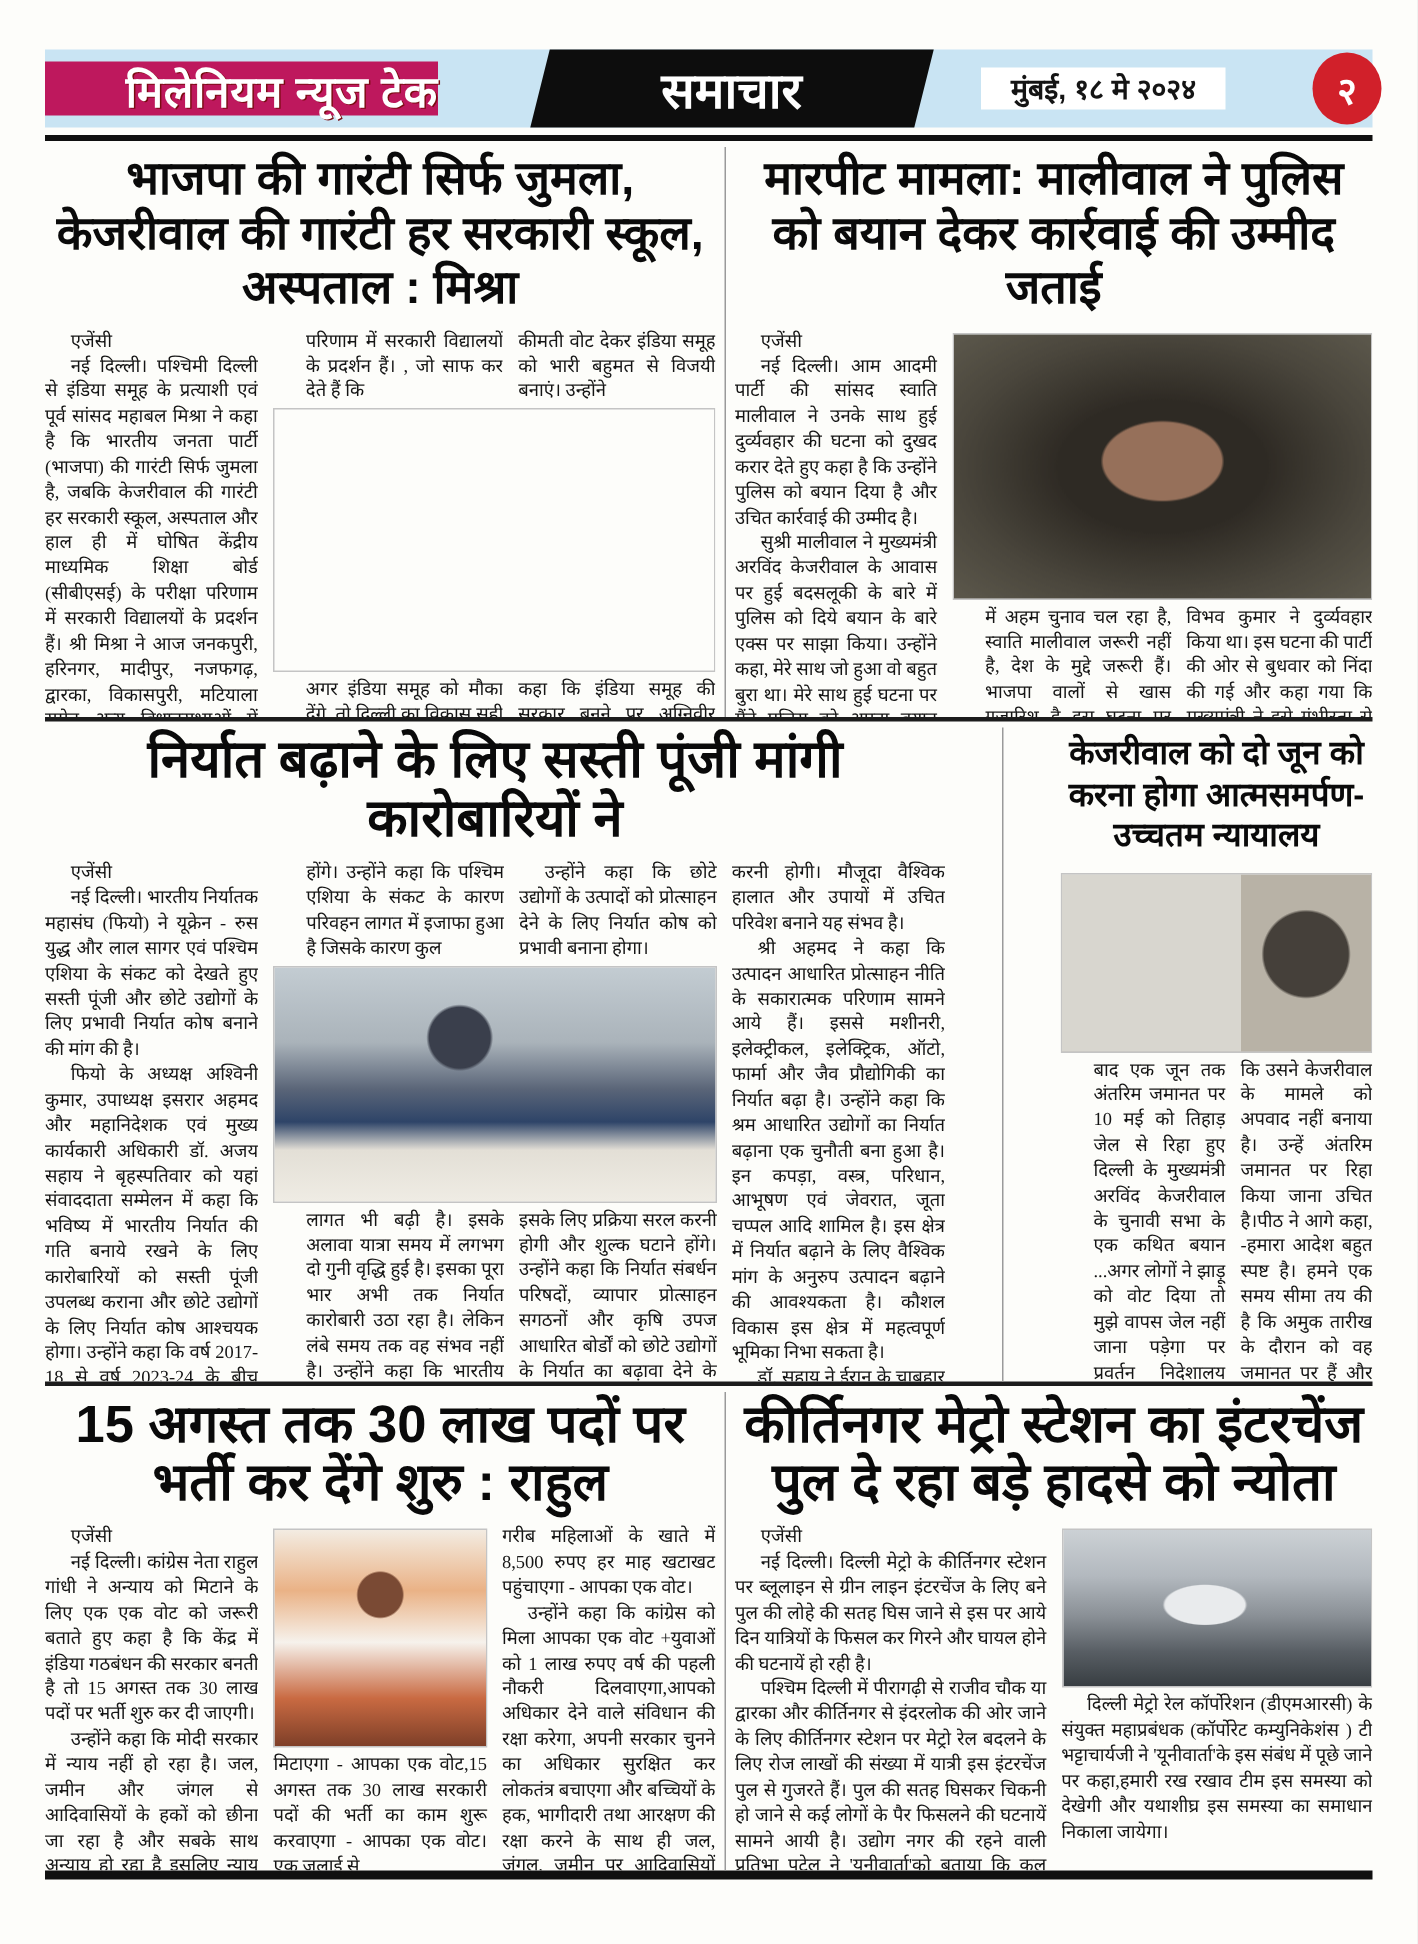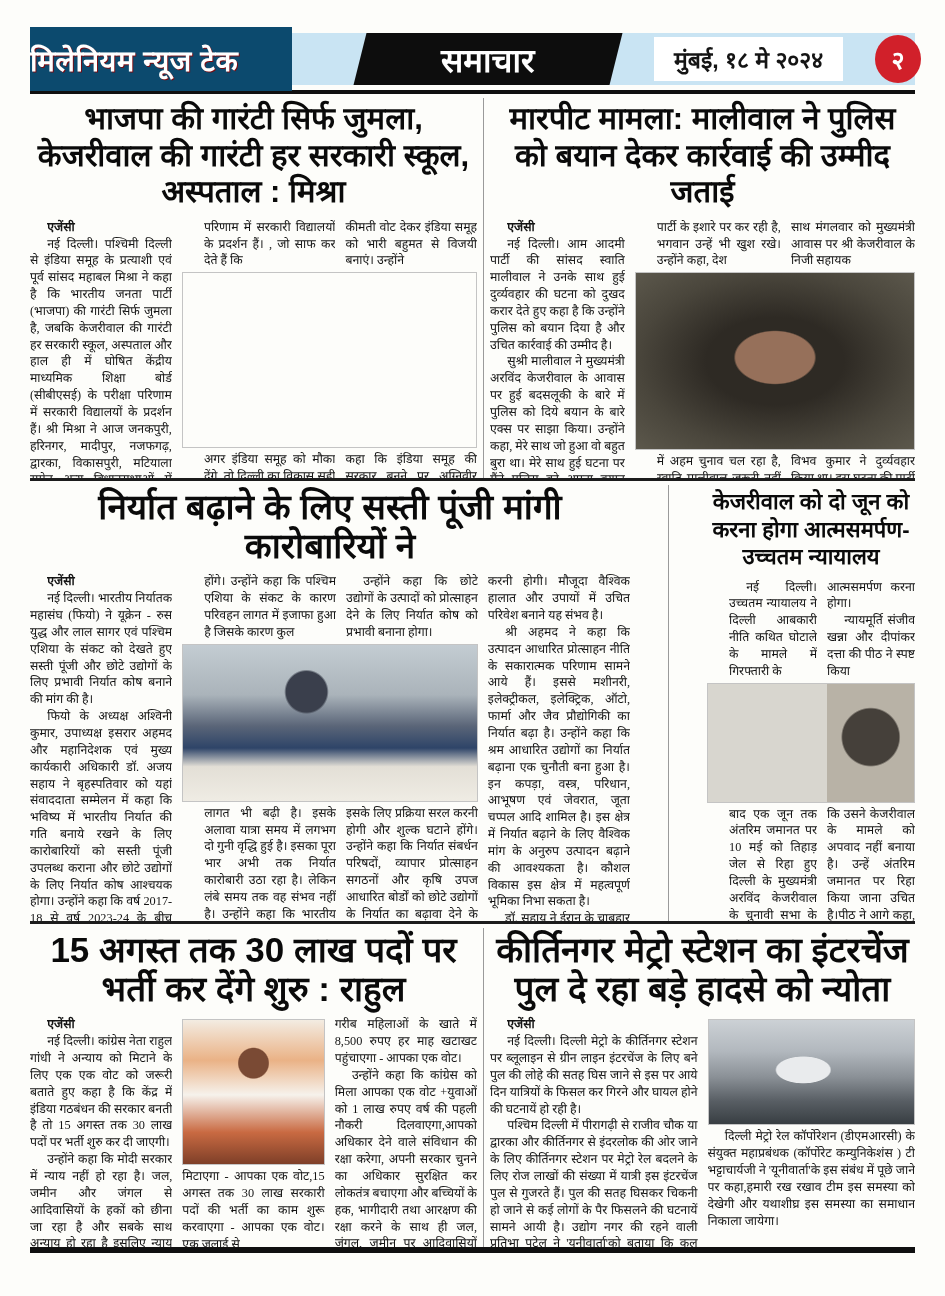--- a/index.html
+++ b/index.html
@@ -17,23 +17,23 @@
   
   .masthead {
     margin-top: 33px;
     height: 52px;
     background: #c9e4f3;
     display: flex;
     align-items: center;
     position: relative;
   }
   .logo-box {
-    background: #0c4a6e;
-    height: 64px; width: 262px;
-    display: flex; align-items: center; justify-content: flex-start;
+    background: #be185d;
+    height: 36px; width: 262px;
+    display: flex; align-items: center; justify-content: flex-end;
     flex: none;
   }
   .logo-box span {
     color: #fff; font-family: "Liberation Sans", sans-serif;
     font-weight: bold; font-size: 29px; letter-spacing: 0.5px;
     text-shadow: 1px 1px 0 #7a0c12;
     white-space: nowrap;
   }
   .section-banner {
     background: #0d0d0d;
@@ -43,26 +43,26 @@
     display: flex; align-items: center; justify-content: center;
     flex: none;
   }
   .section-banner span {
     transform: skewX(14deg);
     color: #fff; font-family: "Liberation Sans", sans-serif;
     font-weight: bold; font-size: 33px;
   }
   .date-box {
     background: #fff;
-    height: 44px;
+    height: 28px;
     margin-left: 38px;
     padding: 0 20px;
     display: flex; align-items: center;
     font-family: "Liberation Sans", sans-serif;
-    font-weight: bold; font-size: 23px;
+    font-weight: bold; font-size: 19px;
     white-space: nowrap;
   }
   .page-badge {
     position: absolute; right: -6px; top: 2px;
     width: 46px; height: 48px;
     background: #d1202a; border-radius: 50%;
     color: #fff; font-family: "Liberation Sans", sans-serif;
     font-weight: bold; font-size: 25px;
     display: flex; align-items: center; justify-content: center;
   }
@@ -99,21 +99,21 @@
 
   .body-text p {
     margin: 0;
     font-size: 12.3px; line-height: 1.37;
     text-align: justify;
     text-indent: 1.4em;
     overflow-wrap: break-word;
   }
   .body-text p.cont { text-indent: 0; }
   .byline {
-    font-weight: bold; font-size: 12.5px;
+    font-weight: normal; font-size: 12.5px;
     margin: 0; text-indent: 1.4em;
   }
 
   
   .photo { width: 100%; flex: none; margin: 3px 0; border: 1px solid #c4c4c4; }
   .photo-aap {
     height: 176px;
     background:
       radial-gradient(circle at 68% 22%, #eeeae2 0 13%, rgba(0,0,0,0) 14%),
       radial-gradient(circle at 67% 42%, #8a6ا50 0, #8a6a50 10%, rgba(0,0,0,0) 11%),
@@ -209,28 +209,20 @@
 
     <section class="article a-flex">
       <h1 class="headline h-lg">मारपीट मामला: मालीवाल ने पुलिस को बयान देकर कार्रवाई की उम्मीद जताई</h1>
       <div class="cols body-text">
         <div class="col">
           <p class="byline">एजेंसी</p>
           <p>नई दिल्ली। आम आदमी पार्टी की सांसद स्वाति मालीवाल ने उनके साथ हुई दुर्व्यवहार की घटना को दुखद करार देते हुए कहा है कि उन्होंने पुलिस को बयान दिया है और उचित कार्रवाई की उम्मीद है।</p>
           <p>सुश्री मालीवाल ने मुख्यमंत्री अरविंद केजरीवाल के आवास पर हुई बदसलूकी के बारे में पुलिस को दिये बयान के बारे एक्स पर साझा किया। उन्होंने कहा, मेरे साथ जो हुआ वो बहुत बुरा था। मेरे साथ हुई घटना पर मैंने पुलिस को अपना बयान दिया है। मुझे आशा है कि उचित कार्रवाई होगी। पिछले दिन मेरे लिए बहुत कठिन रहे हैं। जिन लोगों ने प्रार्थना की उनका धन्यवाद करती हूं। जिन लोगों ने चरित्र हनन करने की कोशिश की, ये बोला की दूसरी</p>
         </div>
         <div class="col-group">
-          <div class="cols">
-            <div class="col">
-              <p class="cont">पार्टी के इशारे पर कर रही है, भगवान उन्हें भी खुश रखे। उन्होंने कहा, देश</p>
-            </div>
-            <div class="col">
-              <p class="cont">साथ मंगलवार को मुख्यमंत्री आवास पर श्री केजरीवाल के निजी सहायक</p>
-            </div>
-          </div>
           <div class="photo photo-maliwal"></div>
           <div class="cols grow">
             <div class="col">
               <p class="cont">में अहम चुनाव चल रहा है, स्वाति मालीवाल जरूरी नहीं है, देश के मुद्दे जरूरी हैं। भाजपा वालों से खास गुज़ारिश है इस घटना पर राजनीति न करें। ग़ौरतलब है सुश्री स्वाति के</p>
             </div>
             <div class="col">
               <p class="cont">विभव कुमार ने दुर्व्यवहार किया था। इस घटना की पार्टी की ओर से बुधवार को निंदा की गई और कहा गया कि मुख्यमंत्री ने इसे गंभीरता से लिया है।</p>
             </div>
           </div>
         </div>
@@ -276,29 +268,20 @@
           <p>डॉ. सहाय ने ईरान के चाबहार बंदरगाह का नियंत्रण भारतीय कंपनी के हाथ लाने पर प्रसन्नता व्यक्त करते हुए कहा कि इससे भारतीय निर्यात को लाभ होगा। इससे भारतीय निर्यात को अफगानिस्तान, रुस और संबोधित क्षेत्र, मध्य एशिया और यूरोप के कई देशों तक आसान पहुंच उपलब्ध होगी।</p>
         </div>
       </div>
     </section>
 
     <div class="vdiv"></div>
 
     <section class="article a-flex">
       <h1 class="headline h-md">केजरीवाल को दो जून को करना होगा आत्मसमर्पण- उच्चतम न्यायालय</h1>
       <div class="col-group body-text">
-        <div class="cols">
-          <div class="col">
-            <p>नई दिल्ली। उच्चतम न्यायालय ने दिल्ली आबकारी नीति कथित घोटाले के मामले में गिरफ्तारी के</p>
-          </div>
-          <div class="col">
-            <p class="cont">आत्मसमर्पण करना होगा।</p>
-            <p>न्यायमूर्ति संजीव खन्ना और दीपांकर दत्ता की पीठ ने स्पष्ट किया</p>
-          </div>
-        </div>
         <div class="photo photo-court"></div>
         <div class="cols grow">
           <div class="col">
             <p class="cont">बाद एक जून तक अंतरिम जमानत पर 10 मई को तिहाड़ जेल से रिहा हुए दिल्ली के मुख्यमंत्री अरविंद केजरीवाल के चुनावी सभा के एक कथित बयान ...अगर लोगों ने झाड़ू को वोट दिया तो मुझे वापस जेल नहीं जाना पड़ेगा पर प्रवर्तन निदेशालय (ईडी) की आपत्ति पर कहा उसका (शीर्ष अदालत) आदेश बिल्कुल स्पष्ट है कि उन्हें (केजरीवाल) दो जून को</p>
           </div>
           <div class="col">
             <p class="cont">कि उसने केजरीवाल के मामले को अपवाद नहीं बनाया है। उन्हें अंतरिम जमानत पर रिहा किया जाना उचित है।पीठ ने आगे कहा, -हमारा आदेश बहुत स्पष्ट है। हमने एक समय सीमा तय की है कि अमुक तारीख के दौरान को वह जमानत पर हैं और जिस तारीख को उन्हें आत्मसमर्पण करना है (दो जून को, केजरीवाल को आत्मसमर्पण करना होगा)। यह शीर्ष अदालत का आदेश है।</p>
           </div>
         </div>
       </div>

